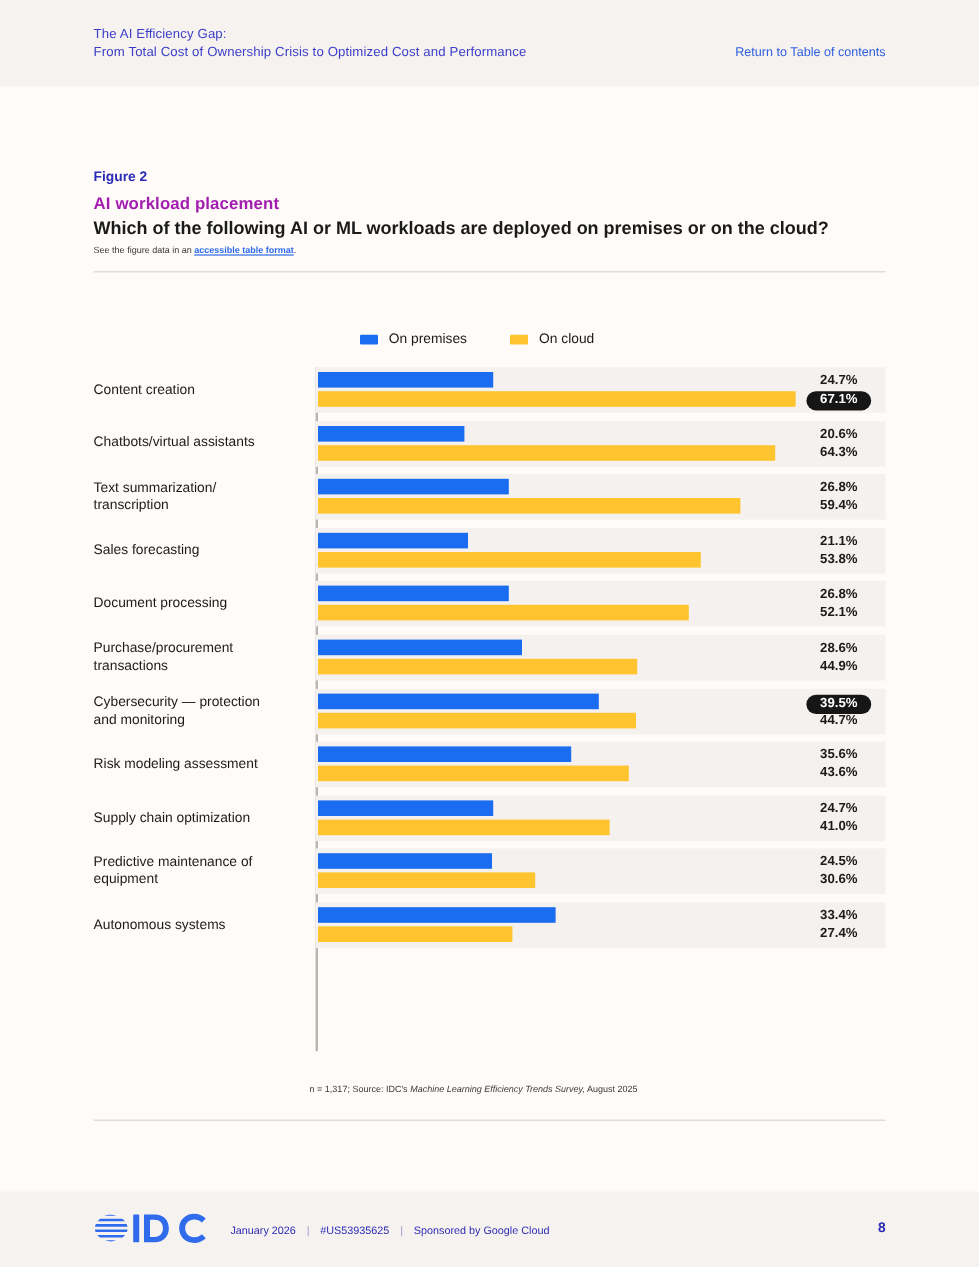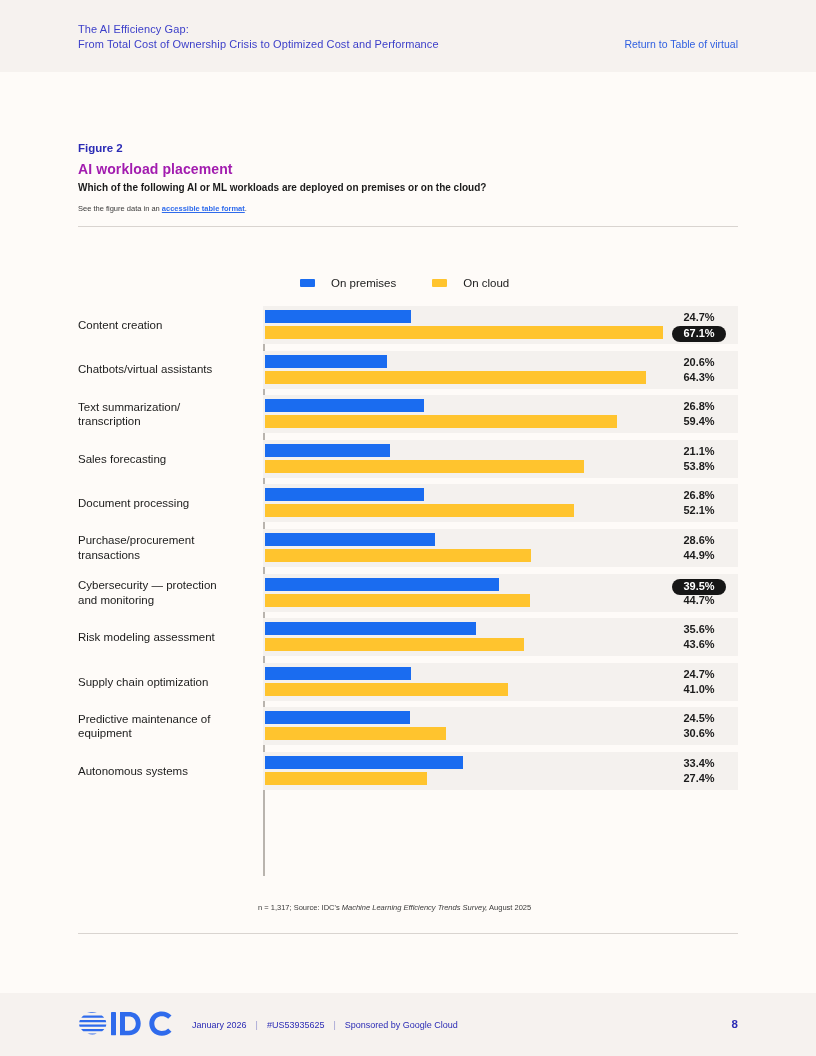--- a/index.html
+++ b/index.html
@@ -42,21 +42,21 @@
     color: #2b2bb5;
   }
   .fig-title {
     position: absolute; left: 78px; top: 161px;
     font-size: 14px; font-weight: bold;
     color: #a21caf;
     letter-spacing: 0.1px;
   }
   .fig-question {
     position: absolute; left: 78px; top: 182px;
-    font-size: 10px; font-weight: bold;
+    font-size: 15px; font-weight: bold;
     color: #1b1b1b;
     text-align: right;
   }
   .fig-note {
     position: absolute; left: 78px; top: 204px;
     font-size: 7.5px;
     color: #3a3a3a;
   }
   .fig-note a {
     color: #2f6bec; font-weight: bold; text-decoration: underline;
@@ -71,21 +71,21 @@
     position: absolute; left: 78px; top: 933px;
     width: 660px; height: 1px;
     background: #d9d4d0;
   }
 
   
   .legend {
     position: absolute; left: 300px; top: 277px;
     display: flex; gap: 36px; align-items: center;
   }
-  .legend-item { display: flex; align-items: center; gap: 16px; }
+  .legend-item { display: flex; align-items: center; gap: 9px; }
   .legend-swatch {
     width: 15px; height: 8px; border-radius: 1px;
   }
   .legend-swatch.blue { background: #1a6cf0; }
   .legend-swatch.yellow { background: #ffc42e; }
   .legend-text { font-size: 11.5px; color: #1b1b1b; }
 
   
   .chart {
     position: absolute; left: 78px; top: 306px;
@@ -172,21 +172,21 @@
   }
 </style>
 </head>
 <body>
 
 <div class="page-header"></div>
 <div class="header-title">
   <span>The AI Efficiency Gap:</span>
   <span class="line2">From Total Cost of Ownership Crisis to Optimized Cost and Performance</span>
 </div>
-<a class="header-link">Return to Table of virtual</a>
+<a class="header-link">Return to Table of contents</a>
 
 <div class="fig-label">Figure 2</div>
 <div class="fig-title">AI workload placement</div>
 <div class="fig-question">Which of the following AI or ML workloads are deployed on premises or on the cloud?</div>
 <div class="fig-note">
   <span>See the figure data in an </span><a>accessible table format</a><span>.</span>
 </div>
 <div class="rule-top"></div>
 
 <div class="legend">

